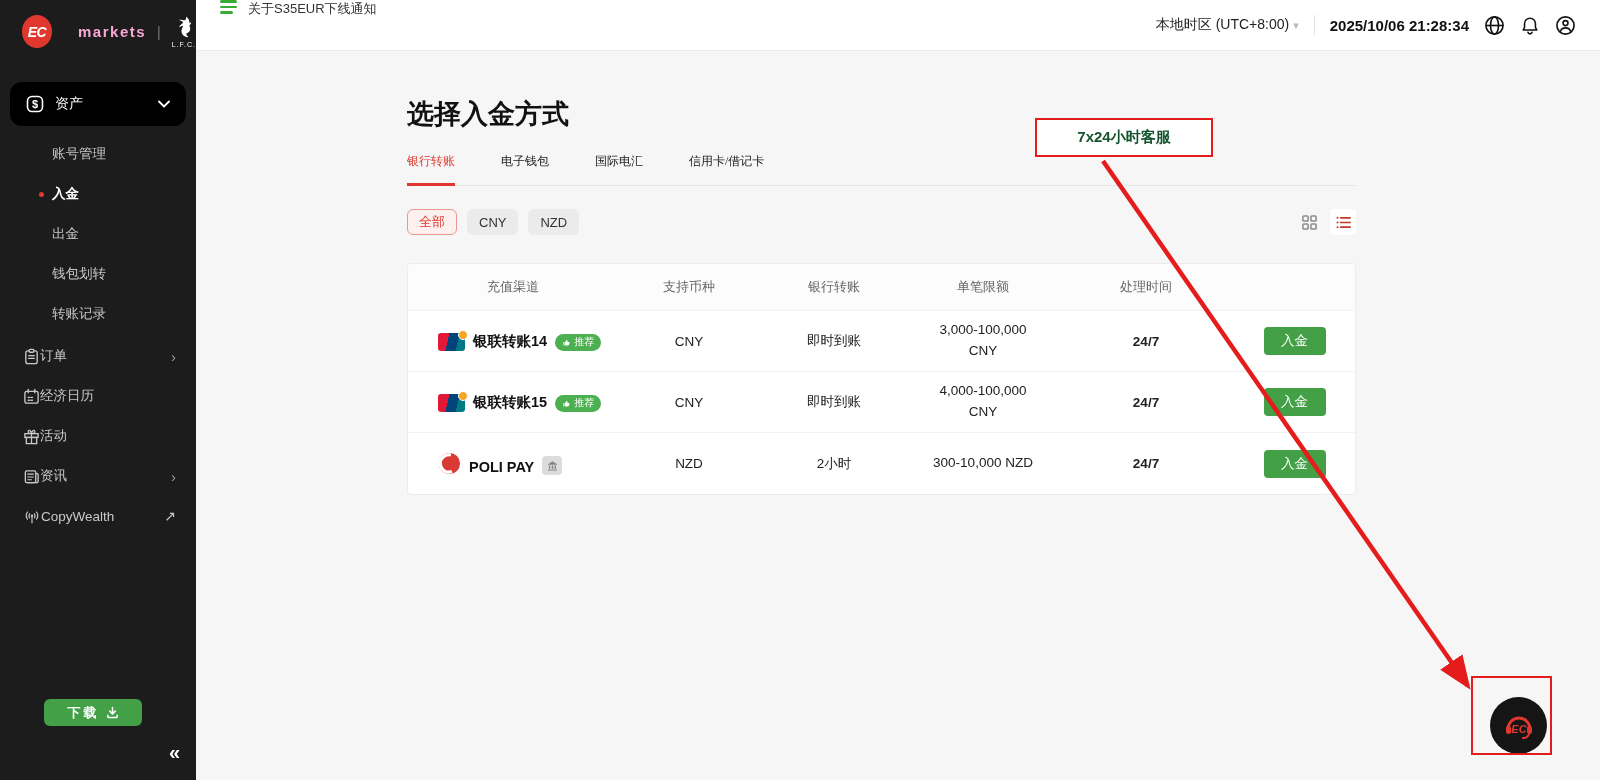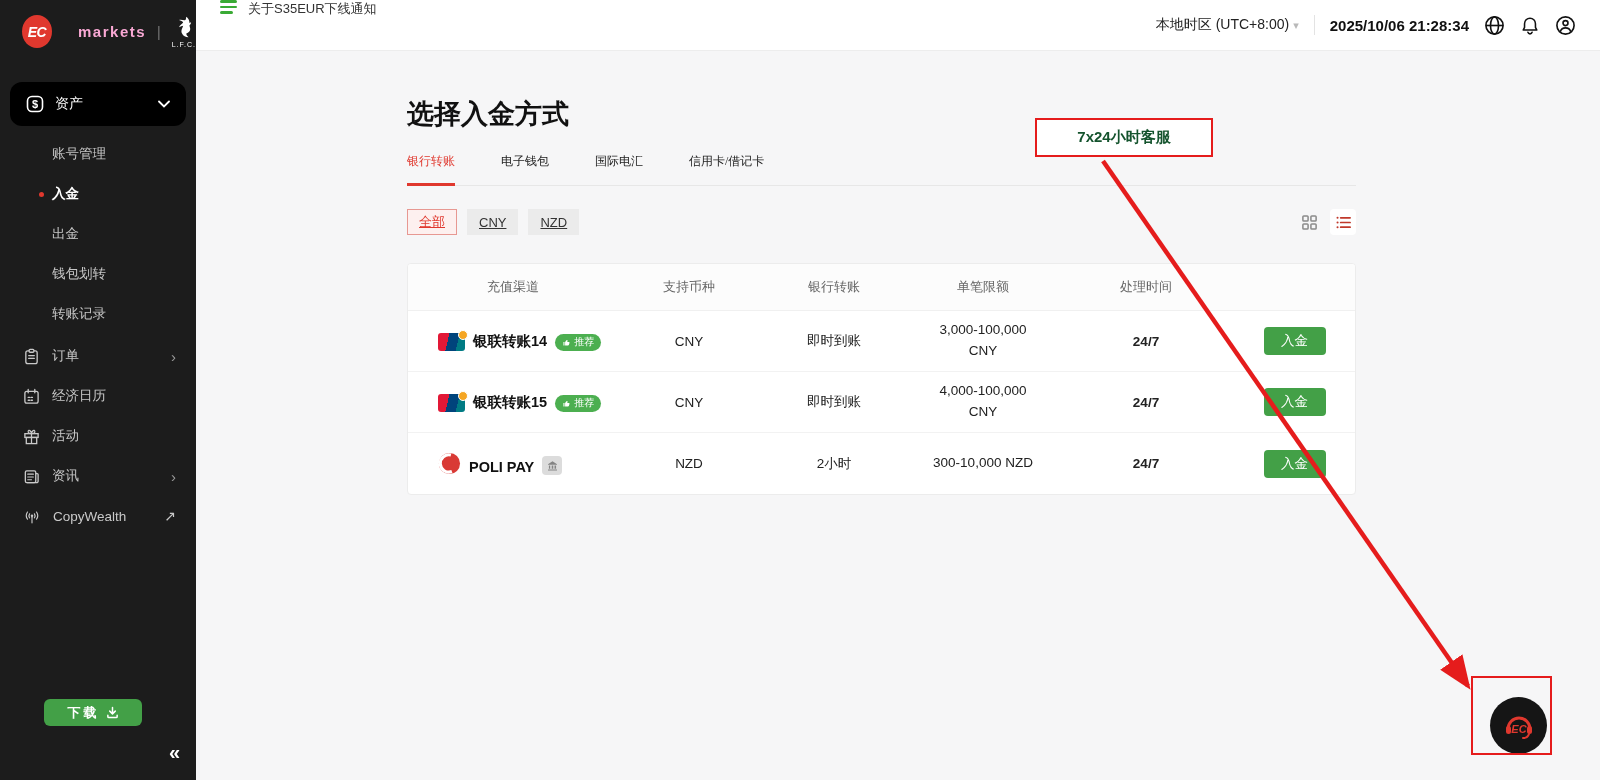--- a/index.html
+++ b/index.html
@@ -42,21 +42,21 @@
   }
   .sub-item.active { color:#fff; font-weight:bold; }
   .sub-item .dot {
     position:absolute; left:39px; top:18px; width:5px; height:5px;
     border-radius:50%; background:#e0382e;
   }
 
   .group-items { margin-top:2px; }
   .group-item {
     display:flex; align-items:center; height:40px;
-    padding:0 20px 0 23px; gap:12px; font-size:13.5px; color:#c9c9c9; cursor:pointer;
+    padding:0 20px 0 23px; font-size:13.5px; color:#c9c9c9; cursor:pointer;
   }
   .group-item .glyph { margin-left:auto; color:#9a9a9a; font-size:15px; }
   .group-item .glyph.ext { color:#c9c9c9; font-size:14px; }
 
   .download-btn {
     position:absolute; left:44px; bottom:54px; width:98px; height:27px;
     background:#43a047; border:none; border-radius:6px; color:#fff;
     font-size:13px; font-weight:bold; letter-spacing:3px;
     display:flex; align-items:center; justify-content:center; gap:6px; cursor:pointer;
     font-family:"Liberation Sans", sans-serif;
@@ -87,23 +87,23 @@
   
   .content { position:absolute; left:407px; top:51px; width:949px; }
   .page-title { margin-top:45px; font-size:27px; font-weight:bold; color:#111; }
 
   .tabs { margin-top:21px; display:flex; gap:46px; border-bottom:1px solid #e7e7e7; }
   .tab { padding-bottom:13px; font-size:12px; color:#222; cursor:pointer; border-bottom:3px solid transparent; margin-bottom:-1px;font-family:Liberation Serif, serif; }
   .tab.active { color:#e0382e; border-bottom-color:#e0382e; }
 
   .filter-row { margin-top:23px; display:flex; align-items:center; gap:10px; }
   .chip {
-    height:26px; padding:0 11px; border-radius:0; font-size:13px;
+    height:26px; padding:0 11px; border-radius:6px; font-size:13px;
     display:flex; align-items:center; background:#ebebeb; color:#333;
-    border:1px solid transparent; cursor:pointer;text-decoration:underline;
+    border:1px solid transparent; cursor:pointer;
   }
   .chip.active { background:#fdf0ef; color:#e0382e; border-color:#e79892; }
   .view-toggles { margin-left:auto; display:flex; align-items:center; gap:8px; }
   .view-btn { display:flex; align-items:center; justify-content:center; width:26px; height:26px; border-radius:4px; cursor:pointer; }
   .view-btn.active { background:#fff; }
 
   .table-card {
     margin-top:28px; background:#fff; border:1px solid #ececec; border-radius:4px; overflow:hidden;
   }
   .trow { display:grid; grid-template-columns:210px 142px 148px 150px 176px 1fr; align-items:center; }

